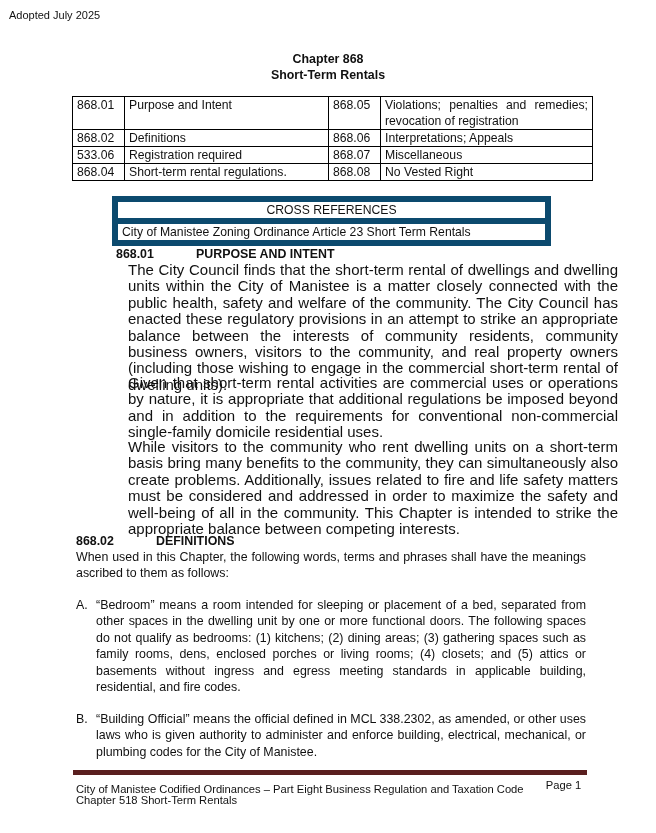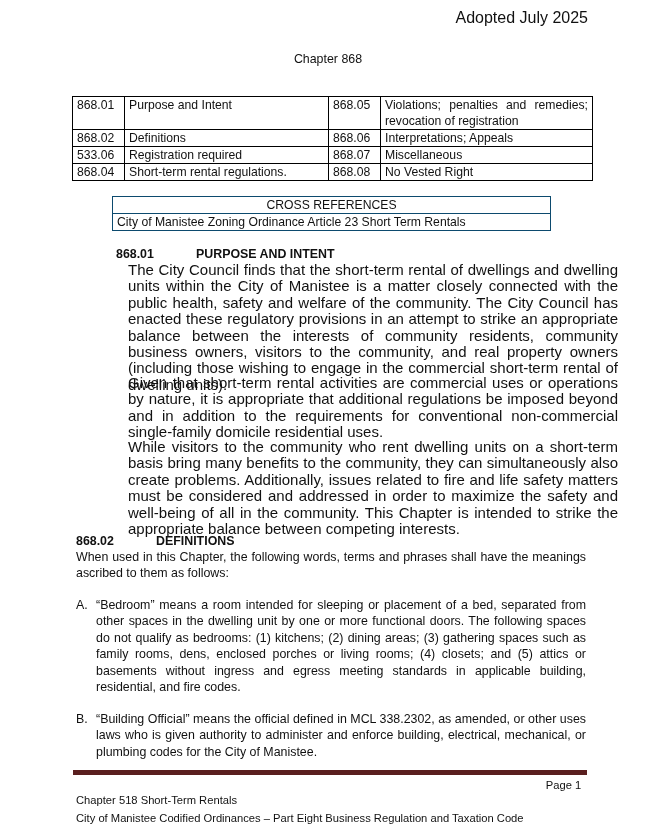--- a/index.html
+++ b/index.html
@@ -1,59 +1,60 @@
 <!DOCTYPE html>
 <html><head>
 <meta charset="utf-8">
 <style>
   html, body { margin: 0; padding: 0; background: #ffffff; }
   body {
     width: 656px; height: 833px; position: relative; overflow: hidden;
     font-family: "Liberation Sans", sans-serif; color: #111; font-size: 12.4px;
   }
   .abs { position: absolute; }
-  #adopted { left: 0; width: 588px; top: 9px; text-align: right; font-size: 16px; }
-  #chap-title { left: 0; width: 656px; top: 51px; text-align: center; font-weight: normal; font-size: 12.4px; line-height: 16px; }
+  #adopted { left: 9px; width: 588px; top: 9px; font-size: 11px; }
+  #chap-title { left: 0; width: 656px; top: 51px; text-align: center; font-weight: bold; font-size: 12.4px; line-height: 16px; }
 
   table.toc {
     position: absolute; left: 72px; top: 96px; width: 521px;
     border-collapse: collapse; font-size: 12.2px; line-height: 16px;
   }
   table.toc td { border: 1px solid #000; padding: 0 4px; vertical-align: top; }
   table.toc td.num { width: 43px; }
   table.toc td.title1 { width: 195px; }
   table.toc td.title2 { text-align: justify; text-align-last: left; margin-top: 8px; }
   .just-line { text-align: justify; text-align-last: justify; display: block; }
 
   table.xref {
     position: absolute; left: 112px; top: 196px; width: 439px;
     border-collapse: collapse; font-size: 12.2px; line-height: 16px;
   }
-  table.xref td { border: 1px solid #0c4a6e; padding: 0 4px; }
+  table.xref td { border: 6px solid #0c4a6e; padding: 0 4px; }
   table.xref td.head { text-align: center; }
 
   .sec-head { left: 76px; font-weight: bold; font-size: 12.4px; line-height: 16px; }
   .sec-head .sec-num { display: inline-block; width: 80px; }
   .para { left: 96px; width: 490px; text-align: justify; line-height: 16.4px; font-size: 15px; margin-left: 32px; }
   .para-wide { left: 76px; width: 510px; text-align: justify; line-height: 16.4px; font-size: 12.4px; }
   .def { left: 76px; width: 510px; line-height: 16.4px; font-size: 12.4px; }
   .def .letter { position: absolute; left: 0; top: 0; }
   .def .body { margin-left: 20px; text-align: justify; }
 
   #footer-bar { left: 73px; top: 770px; width: 514px; height: 5px; background: #5a1f1f; }
-  #footer-l1 { left: 76px; top: 811px; font-size: 11.2px; line-height: 15px; }
+  #footer-l1 { left: 76px; top: 782px; font-size: 11.2px; line-height: 15px; }
   #footer-l2 { left: 76px; top: 793px; font-size: 11.2px; line-height: 15px; }
   #footer-page { left: 540px; width: 47px; top: 778px; text-align: center; font-size: 11.2px; line-height: 15px; }
 </style>
 </head>
 <body>
 
 <div id="adopted" class="abs">Adopted July 2025</div>
 <div id="chap-title" class="abs">
   <div>Chapter 868</div>
+  <div>Short-Term Rentals</div>
 </div>
 
 <table class="toc">
   <tbody>
       <tr>
     <td class="num">868.01</td>
     <td class="title1">Purpose and Intent</td>
     <td class="num">868.05</td>
     <td class="title2">
       <span class="just-line">Violations;  penalties  and  remedies;</span>

